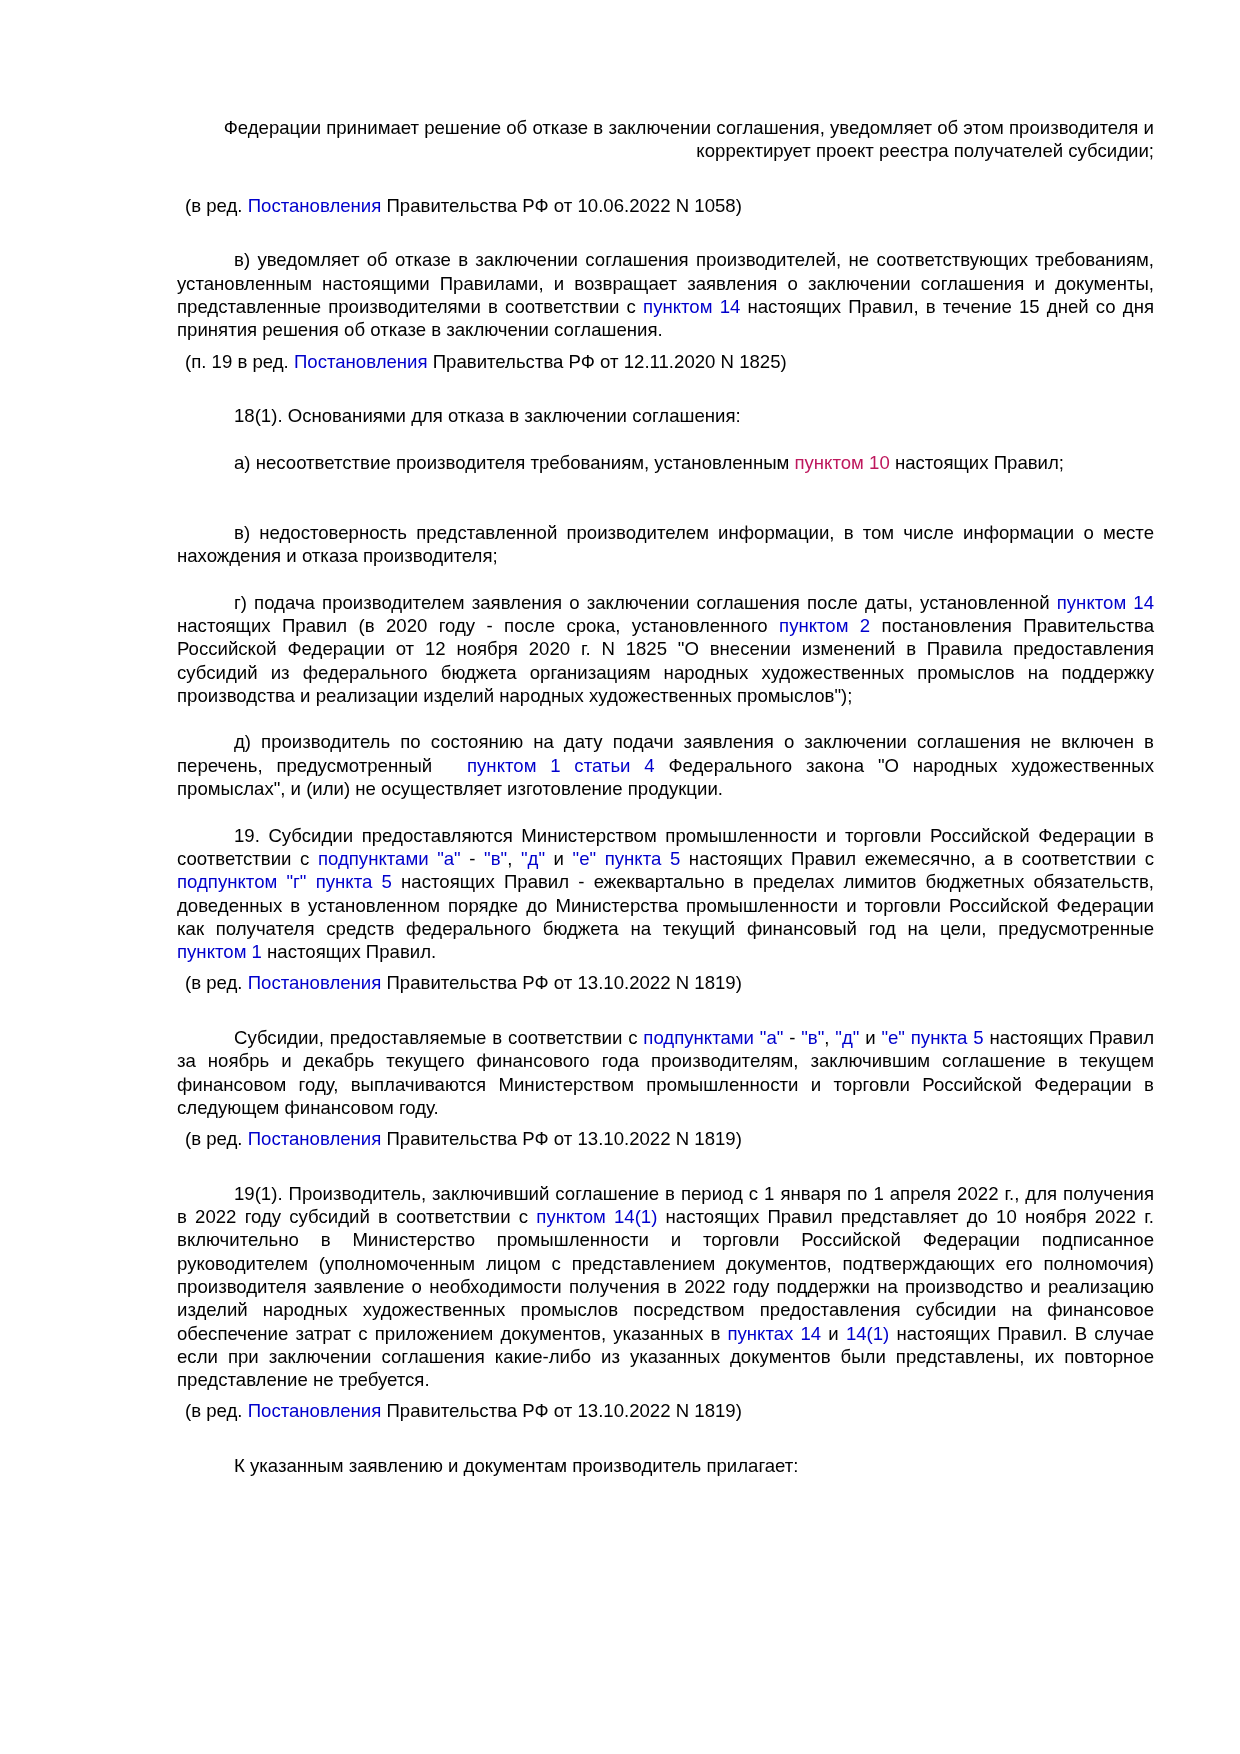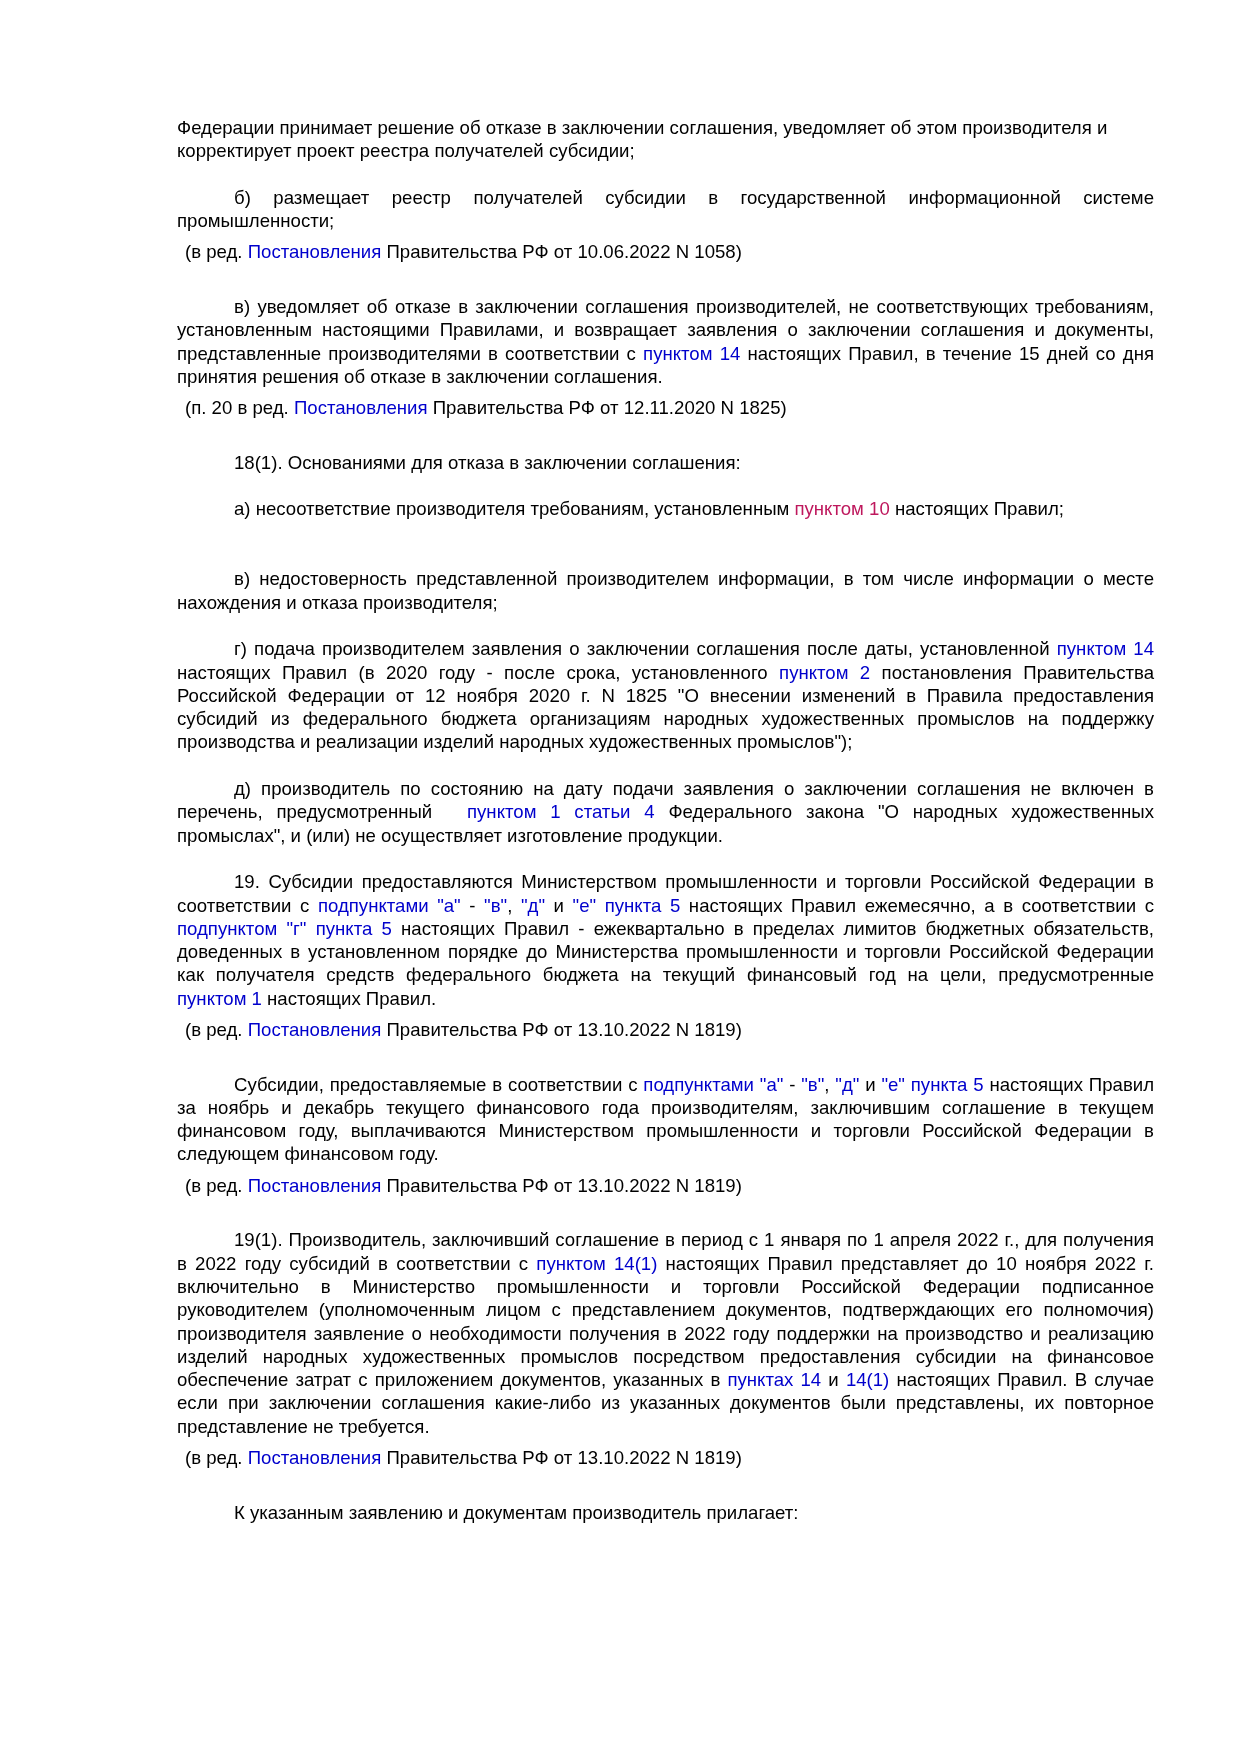--- a/index.html
+++ b/index.html
@@ -8,36 +8,35 @@
     position: absolute;
     left: 177px;
     top: 116px;
     width: 977px;
     font-family: "Liberation Sans", sans-serif;
     font-size: 18.6px;
     line-height: 23.3px;
     color: #000;
   }
   .para { text-align: justify; text-indent: 57px; margin: 0; }
-  .para.noindent { text-indent: 0; text-align: left; }
+  .para.noindent { text-indent: 0; text-align: right; }
   .gap { height: 23.3px; }
   .link { color: #0000cc; text-decoration: none; cursor: pointer; }
   .note { margin: 8px; text-align: left; }
 </style>
 </head>
 <body>
 
 <div class="page" id="doc">
     <p class="para noindent"><span>Федерации принимает решение об отказе в заключении соглашения, уведомляет об этом производителя и корректирует проект реестра получателей субсидии;</span></p>
     <div class="gap"></div>
-    <p class="para"><span>б) размещает реестр получателей субсидии в государственной информационной системе промышленности;</span></p>
     <p class="note"><span>(в ред. </span><a class="link" style="color: rgb(0, 0, 204);">Постановления</a><span> Правительства РФ от 10.06.2022 N 1058)</span></p>
     <div class="gap"></div>
     <p class="para"><span>в) уведомляет об отказе в заключении соглашения производителей, не соответствующих требованиям, установленным настоящими Правилами, и возвращает заявления о заключении соглашения и документы, представленные производителями в соответствии с </span><a class="link" style="color: rgb(0, 0, 204);">пунктом 14</a><span> настоящих Правил, в течение 15 дней со дня принятия решения об отказе в заключении соглашения.</span></p>
-    <p class="note"><span>(п. 20 в ред. </span><a class="link" style="color: rgb(0, 0, 204);">Постановления</a><span> Правительства РФ от 12.11.2020 N 1825)</span></p>
+    <p class="note"><span>(п. 19 в ред. </span><a class="link" style="color: rgb(0, 0, 204);">Постановления</a><span> Правительства РФ от 12.11.2020 N 1825)</span></p>
     <div class="gap"></div>
     <p class="para"><span>18(1). Основаниями для отказа в заключении соглашения:</span></p>
     <div class="gap"></div>
     <p class="para"><span>а) несоответствие производителя требованиям, установленным </span><a class="link" style="color: #be185d;">пунктом 10</a><span> настоящих Правил;</span></p>
     <div class="gap"></div>
     <div class="gap"></div>
     <p class="para"><span>в) недостоверность представленной производителем информации, в том числе информации о месте нахождения и отказа производителя;</span></p>
     <div class="gap"></div>
     <p class="para"><span>г) подача производителем заявления о заключении соглашения после даты, установленной </span><a class="link" style="color: rgb(0, 0, 204);">пунктом 14</a><span> настоящих Правил (в 2020 году - после срока, установленного </span><a class="link" style="color: rgb(0, 0, 204);">пунктом 2</a><span> постановления Правительства Российской Федерации от 12 ноября 2020 г. N 1825 "О внесении изменений в Правила предоставления субсидий из федерального бюджета организациям народных художественных промыслов на поддержку производства и реализации изделий народных художественных промыслов");</span></p>
     <div class="gap"></div>

